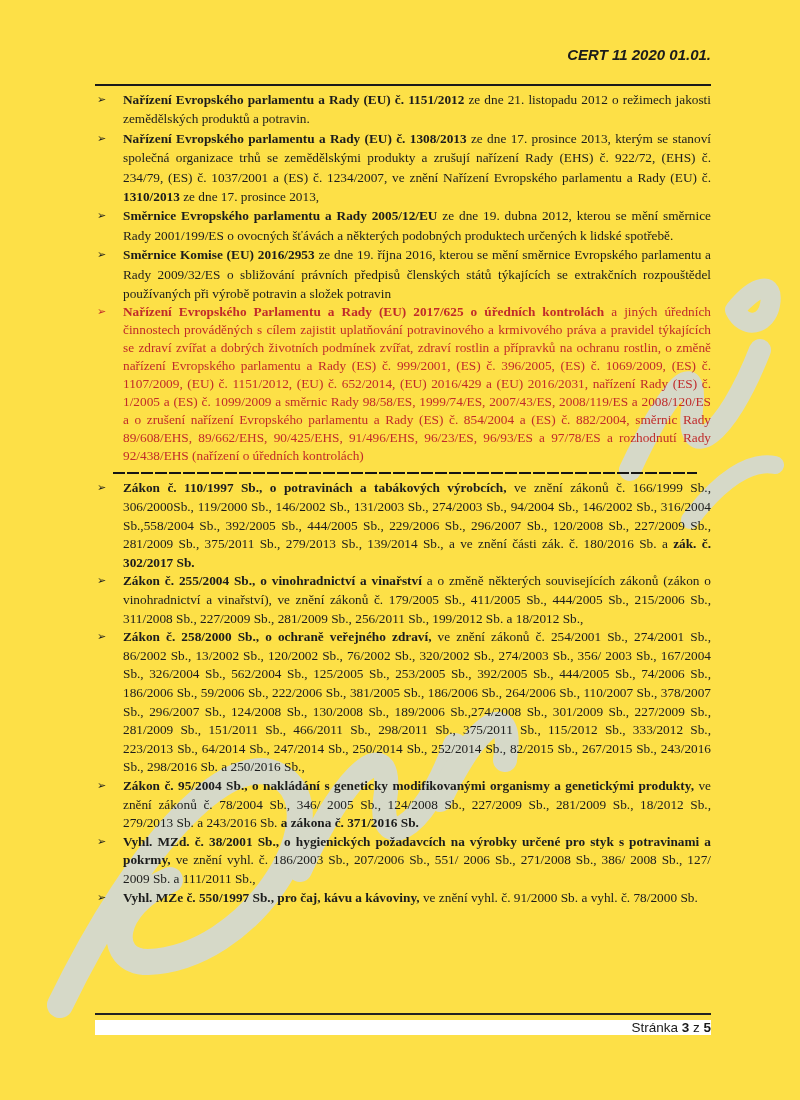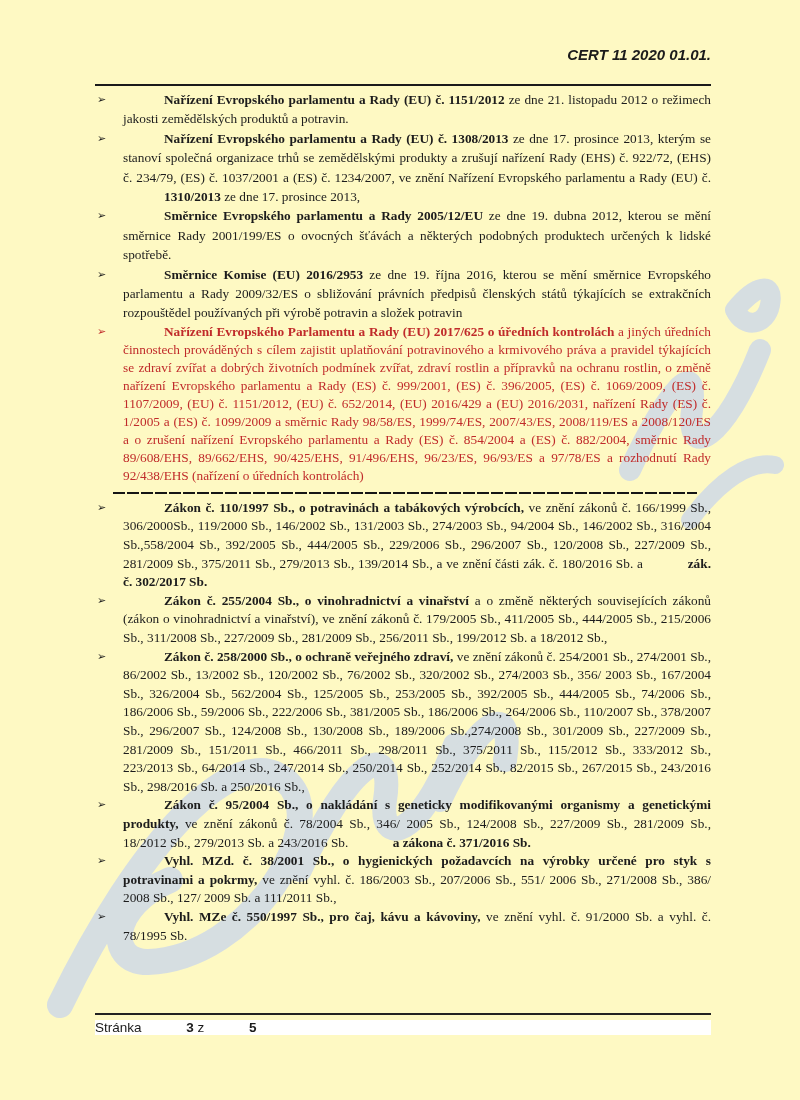--- a/index.html
+++ b/index.html
@@ -1,35 +1,35 @@
 <!DOCTYPE html>
 <html lang="cs" style="--red: #c02b2b; --text: #1c1c1c; --wm: #cdd8e9;"><head>
 <meta charset="utf-8">
 <style>
   html,body{margin:0;padding:0;background:#fff;}
-  .page{position:relative;width:800px;height:1100px;background:#fef9c3;overflow:hidden;
+  .page{position:relative;width:800px;height:1100px;background:#fde047;overflow:hidden;
         font-family:"Liberation Serif", serif;color:var(--text,#1c1c1c);}
   .watermark{position:absolute;left:0;top:0;width:800px;height:1100px;pointer-events:none;}
   .doc-code{position:absolute;left:95px;top:46px;width:616px;text-align:right;
             font-family:"Liberation Sans", sans-serif;font-style:italic;font-weight:600;
             font-size:15px;color:#1b1b1b;}
   .top-rule{position:absolute;left:95px;top:84px;width:616px;height:2px;background:#1a1a1a;}
   .content{position:absolute;left:95px;top:90px;width:616px;height:922px;overflow:hidden;}
   .item{display:flex;font-size:13.3px;}
   .sec-0 .item{line-height:19.4px;}
   .sec-1 .item{line-height:18.6px;}
   .item .bullet{flex:0 0 28px;width:28px;padding-left:2px;box-sizing:border-box;
                 font-family:"DejaVu Sans", sans-serif;font-size:11px;}
   .item .text{flex:1;text-align:justify;}
   .item.red{color:var(--red,#c02b2b);line-height:18px;}
-  .b{font-weight:bold;margin-left:41px;}
+  .b{font-weight:bold;}
   .sep{height:2px;margin:7px 14px 5px 18px;
        background:repeating-linear-gradient(90deg,#151515 0 12px,transparent 12px 14px);}
   .footer-rule{position:absolute;left:95px;top:1013px;width:616px;height:2px;background:#222;}
-  .footer{position:absolute;left:95px;top:1020px;width:616px;text-align:left;background:#fff;
+  .footer{position:absolute;left:95px;top:1020px;width:616px;text-align:right;background:#fff;
           font-family:"Liberation Sans", sans-serif;font-size:13.5px;color:#1b1b1b;}
 </style>
 </head>
 <body>
 
 <div class="page">
 
   <svg class="watermark" viewBox="0 0 800 1100" fill="none" stroke="var(--wm,#cdd8e9)" stroke-linecap="round" stroke-linejoin="round" opacity="0.8">
     <path stroke-width="26" d="M 60 1005 C 140 840, 235 740, 285 780 C 335 822, 250 958, 148 962 C 105 962, 110 905, 170 880"></path>
     <path stroke-width="24" d="M 300 870 C 350 760, 395 735, 385 800 C 378 848, 420 840, 455 745"></path>
@@ -83,21 +83,21 @@
         <div class="item">
           <span class="bullet">➢</span>
           <div class="text"><span class="b">Zákon č. 95/2004 Sb., o nakládání s geneticky modifikovanými organismy a genetickými produkty, </span><span>ve znění zákonů č. 78/2004 Sb., 346/ 2005 Sb., 124/2008 Sb., 227/2009 Sb., 281/2009 Sb., 18/2012 Sb., 279/2013 Sb. a 243/2016 Sb. </span><span class="b">a zákona č. 371/2016 Sb.</span></div>
         </div>
         <div class="item">
           <span class="bullet">➢</span>
           <div class="text"><span class="b">Vyhl. MZd. č. 38/2001 Sb., o hygienických požadavcích na výrobky určené pro styk s potravinami a pokrmy, </span><span>ve znění vyhl. č. 186/2003 Sb., 207/2006 Sb., 551/ 2006 Sb., 271/2008 Sb., 386/ 2008 Sb., 127/ 2009 Sb. a 111/2011 Sb.,</span></div>
         </div>
         <div class="item">
           <span class="bullet">➢</span>
-          <div class="text"><span class="b">Vyhl. MZe č. 550/1997 Sb., pro čaj, kávu a kávoviny, </span><span>ve znění vyhl. č. 91/2000 Sb. a vyhl. č. 78/1995 Sb.</span></div>
+          <div class="text"><span class="b">Vyhl. MZe č. 550/1997 Sb., pro čaj, kávu a kávoviny, </span><span>ve znění vyhl. č. 91/2000 Sb. a vyhl. č. 78/2000 Sb.</span></div>
         </div>
       </div>
     </div>
 
   <div class="footer-rule"></div>
 
   <div class="footer" id="footer"><span>Stránka </span><span class="b">3</span><span> z </span><span class="b">5</span></div>
 
 </div>
 

